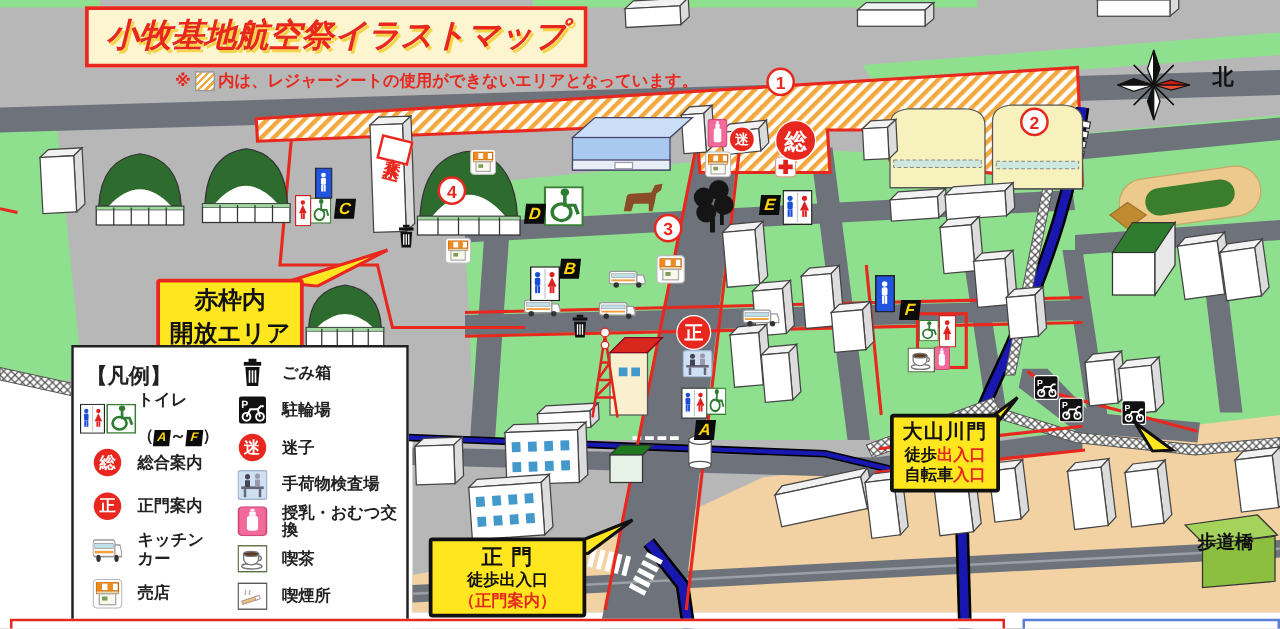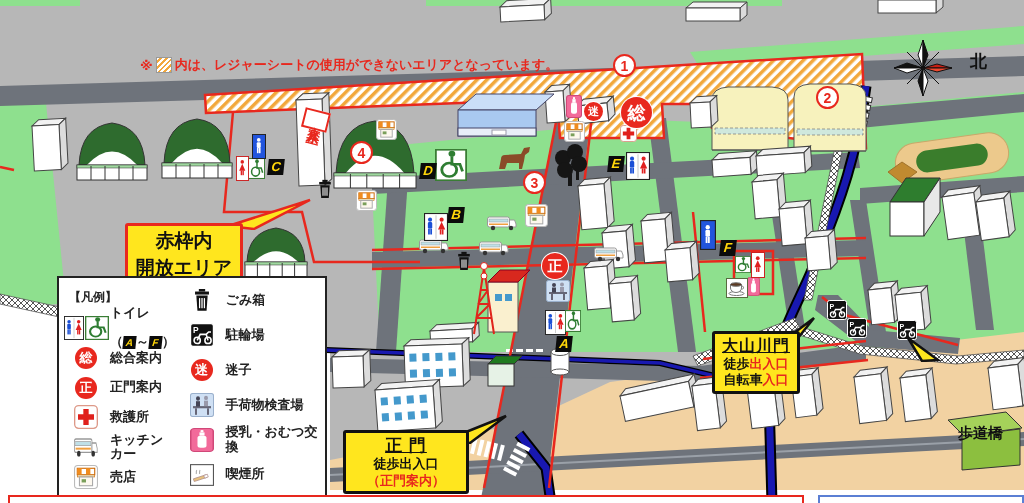--- a/index.html
+++ b/index.html
@@ -10,21 +10,21 @@
   #mk .ic{position:absolute;}
   #mk .ic svg{display:block;width:100%;height:100%;}
   .letter-marker{position:absolute;width:16px;height:16px;background:#0b0b0b;color:#ffd60a;
     font:italic bold 13px/16px "Liberation Sans",sans-serif;text-align:center;transform:skewX(-6deg);z-index:3;}
   .num-circle{position:absolute;box-sizing:border-box;border-radius:50%;background:#fff;border:2px solid #e8281e;
     color:#e8281e;font-weight:bold;display:flex;align-items:center;justify-content:center;z-index:3;}
   .info-circle{position:absolute;border-radius:50%;background:#e8281e;color:#fff;display:flex;align-items:center;
     justify-content:center;font-weight:bold;z-index:3;box-shadow:0 0 0 1px #fff;}
   .bubble{position:absolute;background:#ffe61e;border:3px solid #111;border-radius:3px;text-align:center;
     font-weight:bold;color:#111;padding:2px 4px;z-index:6;line-height:1.25;}
-  .bubble .b-title{font-size:17px;letter-spacing:1px;text-decoration:underline;}
+  .bubble .b-title{font-size:17px;letter-spacing:1px;}
   .bubble .b-line{font-size:13px;}
   .bubble .red{color:#e8281e;}
   #open-area{border-color:#e8281e;font-size:19px;line-height:1.4;}
   .ptr{position:absolute;z-index:5;}
   #title-banner{position:absolute;left:68px;top:5px;background:#fdf5cf;border:3px solid #e8281e;
     padding:3px 14px 5px;z-index:7;}
   #title-banner span{font-style:italic;font-weight:bold;font-size:26px;color:#e8281e;
     text-shadow:2px 2px 0 #f6d44a;white-space:nowrap;}
   #note{position:absolute;left:140px;top:56px;z-index:7;color:#e8281e;font-weight:bold;font-size:13px;
     display:flex;align-items:center;gap:3px;}
@@ -33,21 +33,21 @@
   #no-entry{position:absolute;left:303px;top:110px;width:20px;background:#fff;border:2px solid #e8281e;
     color:#e8281e;font-weight:bold;font-size:13px;writing-mode:vertical-rl;text-orientation:upright;
     padding:4px 1px;transform:rotate(14deg);z-index:4;letter-spacing:2px;}
   #footbridge-label{position:absolute;left:958px;top:424px;font-size:15px;font-weight:bold;color:#111;z-index:4;}
   #compass{position:absolute;left:893px;top:36px;z-index:4;}
   #north-label{position:absolute;left:970px;top:50px;font-size:17px;font-weight:bold;color:#111;z-index:4;}
   #legend{position:absolute;left:57px;top:276px;width:252px;height:209px;background:#fff;border:2px solid #222;
     padding:5px 4px 5px 10px;display:grid;grid-template-columns:1fr 1.18fr;z-index:8;color:#222;}
   #legend .lcol{display:flex;flex-direction:column;}
   #legend .lrow{display:flex;align-items:center;gap:7px;flex:1;min-height:24px;}
-  #legend .lhead{font-size:12px;font-weight:bold;}
+  #legend .lhead{font-size:17px;font-weight:bold;}
   #legend .licon{width:34px;display:flex;align-items:center;justify-content:center;gap:1px;flex:none;}
   #legend .llabel{font-size:13px;font-weight:bold;white-space:pre-line;line-height:1.1;}
   #legend .info-circle{position:static;width:22px;height:22px;font-size:13px;flex:none;}
   .chip{display:inline-block;width:13px;height:13px;background:#0b0b0b;color:#ffd60a;
     font:italic bold 10px/13px "Liberation Sans",sans-serif;text-align:center;transform:skewX(-6deg);}
   #box-red{position:absolute;left:8px;top:495px;width:792px;height:10px;background:#fff;
     border:2px solid #e8281e;z-index:9;}
   #box-blue{position:absolute;left:818px;top:495px;width:202px;height:10px;background:#fff;
     border:2px solid #5b7fd4;z-index:9;}
 </style>
@@ -766,20 +766,23 @@
             <circle cx="24" cy="8" r="8"></circle>
             <circle cx="28" cy="20" r="8"></circle>
             <circle cx="14" cy="26" r="8"></circle>
             <rect x="17" y="30" width="4" height="12"></rect>
             <rect x="25" y="26" width="3" height="10"></rect>
           </g>
         </svg>
       </div>
     </div>
 
+  <div id="title-banner">
+    <span>小牧基地航空祭イラストマップ</span>
+  </div>
 
   <div id="note">
     <span>※</span>
     <span class="swatch"></span>
     <span>内は、レジャーシートの使用ができないエリアとなっています。</span>
   </div>
 
   <svg id="compass" width="62" height="62" viewBox="0 0 62 62">
     <g stroke="#111" stroke-width="1">
       <polygon points="30,32 40,22 46,16" fill="#111"></polygon>
@@ -879,29 +882,20 @@
           <span class="llabel">総合案内</span>
         </div>
         <div class="lrow">
           <span class="licon">
             <span class="info-circle">正</span>
           </span>
           <span class="llabel">正門案内</span>
         </div>
         <div class="lrow">
           <span class="licon">
-            <span style="display: inline-block; width: 24px; height: 24px; flex: 0 0 auto;"><svg viewBox="0 0 18 18" width="100%" height="100%">
-                <rect x="0.5" y="0.5" width="17" height="17" rx="3" fill="#fff" stroke="#d98"></rect>
-                <path d="M7 3h4v4h4v4h-4v4H7v-4H3V7h4z" fill="#e0201c"></path>
-              </svg></span>
-          </span>
-          <span class="llabel">救護所</span>
-        </div>
-        <div class="lrow">
-          <span class="licon">
             <span style="display: inline-block; width: 24px; height: 24px; flex: 0 0 auto;"><svg viewBox="0 0 30 18" preserveAspectRatio="none" width="100%" height="100%">
                 <rect x="0.5" y="3" width="22" height="10" rx="2" fill="#fff" stroke="#999"></rect>
                 <path d="M22.5 6h5l1.5 4v3h-6.5z" fill="#fff" stroke="#999"></path>
                 <rect x="2" y="5" width="19" height="3" fill="#bfe0e8" stroke="#999" stroke-width="0.5"></rect>
                 <rect x="2" y="9.5" width="19" height="1.5" fill="#f0a040"></rect>
                 <circle cx="6" cy="14" r="2.2" fill="#333"></circle>
                 <circle cx="24" cy="14" r="2.2" fill="#333"></circle>
               </svg></span>
           </span>
           <span class="llabel">キッチン
@@ -981,20 +975,32 @@
                   <rect x="6.3" y="4" width="3.4" height="3"></rect>
                   <rect x="6.9" y="1.8" width="2.2" height="2.2" rx="1"></rect>
                 </g>
               </svg></span>
           </span>
           <span class="llabel">授乳・おむつ交換</span>
         </div>
         <div class="lrow">
           <span class="licon">
             <span style="display: inline-block; width: 24px; height: 24px; flex: 0 0 auto;"><svg viewBox="0 0 22 20" width="100%" height="100%">
+                <rect x="0.5" y="0.5" width="21" height="19" fill="#fff" stroke="#576b3f"></rect>
+                <ellipse cx="10.5" cy="15.5" rx="7.5" ry="2" fill="#fff" stroke="#777"></ellipse>
+                <path d="M4.5 6.5h11v3.5a5.5 4.5 0 0 1-11 0z" fill="#fff" stroke="#777"></path>
+                <ellipse cx="10" cy="6.5" rx="5.5" ry="1.8" fill="#5c3a22" stroke="#777"></ellipse>
+                <path d="M15.5 8c2.5-.3 2.8 3 .2 3.4" fill="none" stroke="#777"></path>
+              </svg></span>
+          </span>
+          <span class="llabel">喫茶</span>
+        </div>
+        <div class="lrow">
+          <span class="licon">
+            <span style="display: inline-block; width: 24px; height: 24px; flex: 0 0 auto;"><svg viewBox="0 0 22 20" width="100%" height="100%">
                 <rect x="0.5" y="0.5" width="21" height="19" fill="#fff" stroke="#555"></rect>
                 <g transform="rotate(-18 11 12)">
                   <rect x="3" y="11" width="12" height="2.6" fill="#e6c17c" stroke="#a88" stroke-width="0.6"></rect>
                   <rect x="13" y="11" width="3.5" height="2.6" fill="#fff" stroke="#a88" stroke-width="0.6"></rect>
                 </g>
                 <path d="M5.5 9c1-1.2-.5-2 .8-3.4M8.5 9c1-1.2-.5-2 .8-3.4" fill="none" stroke="#aaa"></path>
               </svg></span>
           </span>
           <span class="llabel">喫煙所</span>
         </div>

